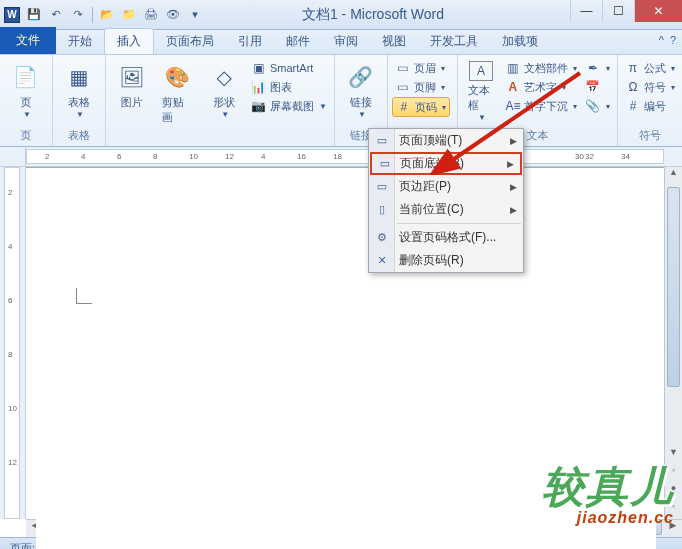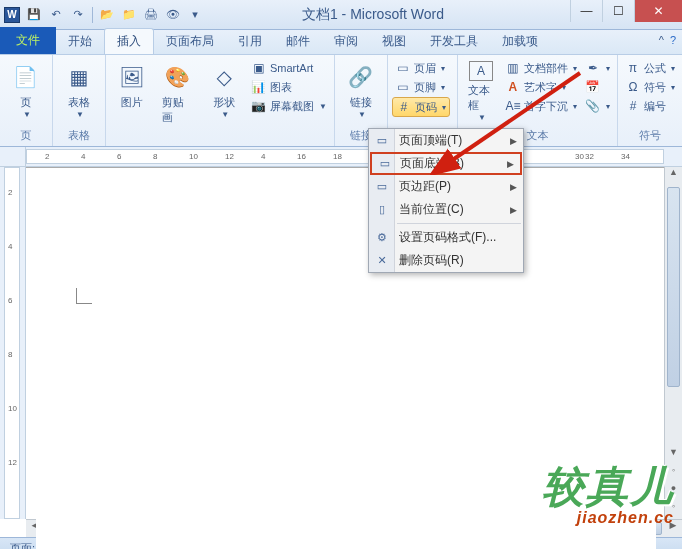--- a/index.html
+++ b/index.html
@@ -10,21 +10,21 @@
 .qat { display: flex; gap: 2px; align-items: center; }
 .qat-btn { width: 20px; height: 20px; display: flex; align-items: center; justify-content: center; font-size: 11px; color: #3a5a8a; }
 .qat-sep { width: 1px; height: 16px; background: #a0b8d8; margin: 0 2px; }
 .title-text { position: absolute; left: 50%; transform: translateX(-50%); font-size: 14px; color: #3a5a8a; margin-left: 32px; }
 .win-controls { position: absolute; right: 0; top: 0; display: flex; }
 .win-btn { width: 32px; height: 22px; display: flex; align-items: center; justify-content: center; font-size: 12px; color: #333; border-left: 1px solid #c0d0e0; }
 .win-btn.close { background: #c75050; color: #fff; width: 48px; }
 
 .ribbon-tabs { height: 25px; background: linear-gradient(#e8f0fa, #dae8f6); display: flex; align-items: flex-end; padding-left: 0; border-bottom: 1px solid #b8cde6; position: relative; }
 .tab { padding: 4px 12px; font-size: 12px; color: #3a5a8a; cursor: pointer; }
-.tab.file { background: #1a5ab8; color: #bef264; padding: 5px 16px; }
+.tab.file { background: #1a5ab8; color: #fef9c3; padding: 5px 16px; }
 .tab.active { background: #f5f9fd; border: 1px solid #b8cde6; border-bottom: none; border-radius: 3px 3px 0 0; color: #2a4a7a; }
 .help-icons { position: absolute; right: 6px; top: 4px; display: flex; gap: 6px; font-size: 11px; color: #3a5a8a; }
 
 .ribbon { height: 92px; background: linear-gradient(#f5f9fd, #e8f0fa); border-bottom: 1px solid #9db7d9; display: flex; }
 .group { border-right: 1px solid #c8d8ec; padding: 2px 4px; display: flex; flex-direction: column; }
 .group-content { flex: 1; display: flex; align-items: flex-start; gap: 2px; padding-top: 2px; }
 .group-label { text-align: center; font-size: 11px; color: #5a7aa8; padding: 1px 0; }
 .big-btn { display: flex; flex-direction: column; align-items: center; padding: 2px 6px; font-size: 11px; color: #3a5a8a; min-width: 38px; }
 .big-btn .icon { width: 32px; height: 32px; margin-bottom: 2px; display: flex; align-items: center; justify-content: center; font-size: 20px; }
 .small-row { display: flex; flex-direction: column; gap: 1px; }

